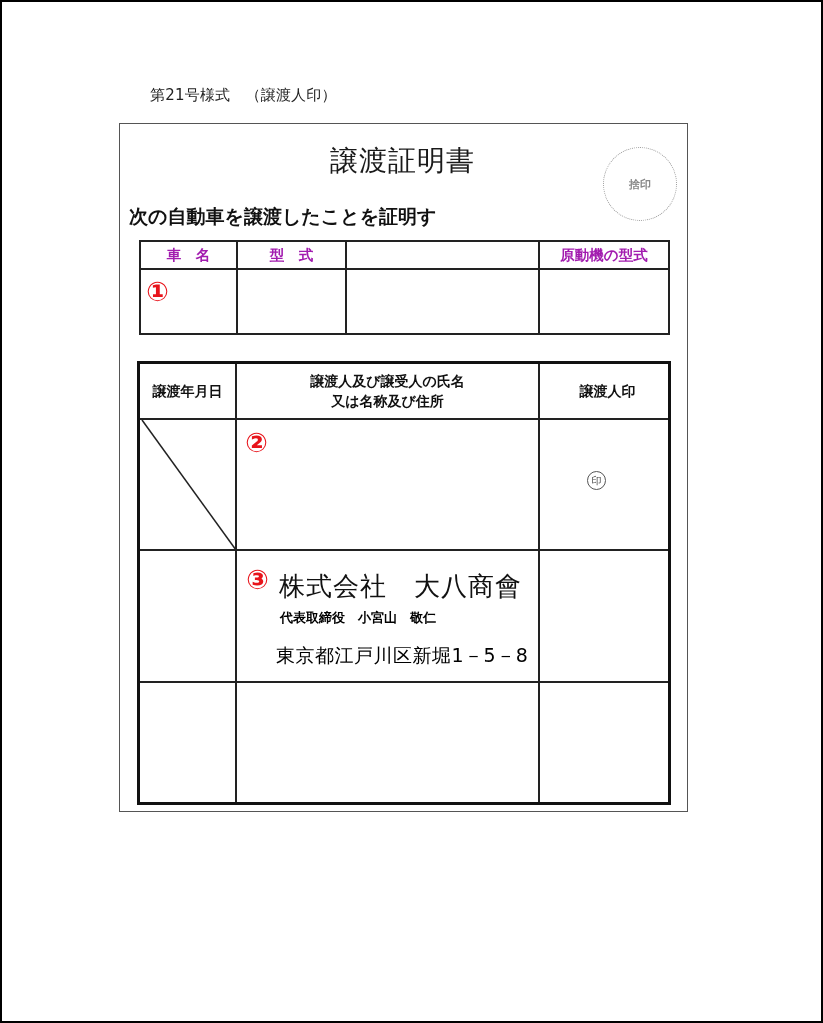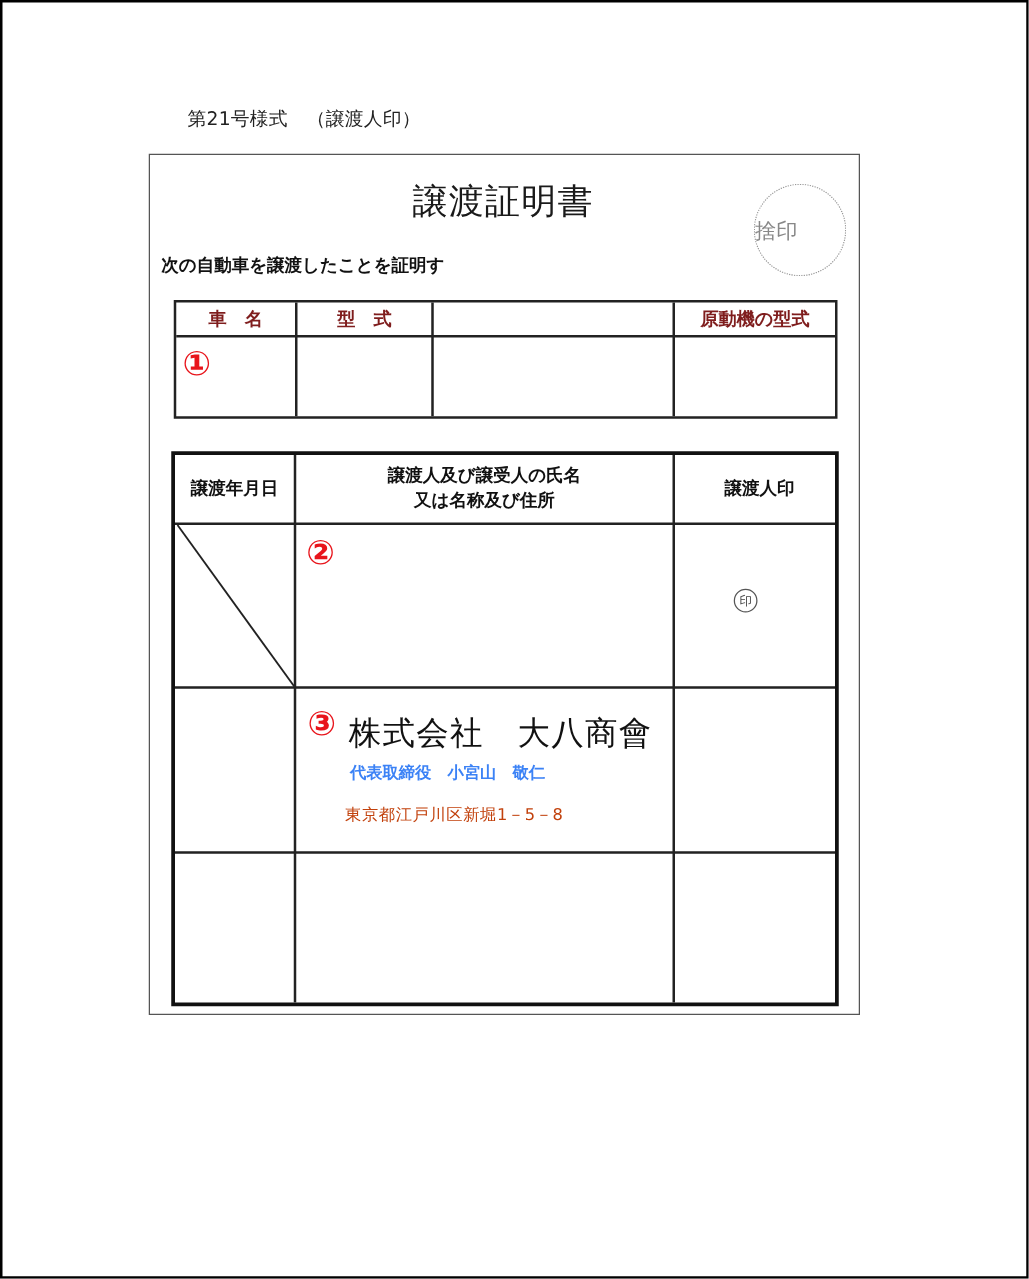--- a/index.html
+++ b/index.html
@@ -21,37 +21,37 @@
       position: absolute; left: 119px; top: 123px; width: 569px; height: 689px;
       border: 1.5px solid #555; box-sizing: border-box;
     }
     .doc-title {
       position: absolute; left: 0; top: 142px; width: 805px; text-align: center;
       font-size: 28px; letter-spacing: 1px; color: #1a1a1a;
     }
     .stamp-circle {
       position: absolute; left: 603px; top: 147px; width: 74px; height: 74px;
       border: 1.5px dotted #999; border-radius: 50%; box-sizing: border-box;
-      display: flex; align-items: center; justify-content: flex-start;
-      font-size: 17px; color: #888;
+      display: flex; align-items: center; justify-content: center;
+      font-size: 11px; color: #888; font-weight: bold;
     }
     .statement {
       position: absolute; left: 129px; top: 204px;
-      font-size: 14px; font-weight: bold; color: #111;
+      font-size: 19px; font-weight: bold; color: #111;
     }
     
     .t1 {
       position: absolute; left: 139px; top: 240px; width: 531px; height: 95px;
       border: 2px solid #222; box-sizing: border-box;
     }
     .t1 .hline { position: absolute; left: 0; right: 0; top: 26px; height: 2px; background: #222; }
     .t1 .vline { position: absolute; top: 0; bottom: 0; width: 2px; background: #222; }
     .t1 .hcell {
       position: absolute; top: 0; height: 26px; display: flex; align-items: center; justify-content: center;
-      font-size: 14.5px; font-weight: bold; color: #7f1d1d;
+      font-size: 14.5px; font-weight: bold; color: #a21caf;
     }
     
     .t2 {
       position: absolute; left: 137px; top: 361px; width: 534px; height: 444px;
       border: 3px solid #111; box-sizing: border-box;
     }
     .t2 .hline { position: absolute; left: 0; right: 0; height: 2px; background: #222; }
     .t2 .vline { position: absolute; top: 0; bottom: 0; width: 2px; background: #222; }
     .t2 .hcell {
       position: absolute; top: 0; height: 54px; display: flex; flex-direction: column;
@@ -62,22 +62,22 @@
     .circ-num {
       position: absolute; color: #e8141b; font-size: 27px; font-weight: bold; line-height: 1;
     }
     .seal-mark {
       position: absolute; left: 587px; top: 471px; width: 19px; height: 19px;
       border: 1px solid #555; border-radius: 50%; box-sizing: border-box;
       display: flex; align-items: center; justify-content: center;
       font-size: 10px; color: #444;
     }
     .company-name { position: absolute; left: 279px; top: 569px; font-size: 26px; color: #111; letter-spacing: 1px; white-space: pre; }
-    .rep-name { position: absolute; left: 280px; top: 609px; font-size: 13px; font-weight: bold; color: #3b82f6; white-space: pre; }
-    .address { position: absolute; left: 276px; top: 643px; font-size: 13px; color: #c2410c; letter-spacing: 0.5px; white-space: pre; }
+    .rep-name { position: absolute; left: 280px; top: 609px; font-size: 13px; font-weight: bold; color: #000000; white-space: pre; }
+    .address { position: absolute; left: 276px; top: 643px; font-size: 19px; color: #000000; letter-spacing: 0.5px; white-space: pre; }
   </style>
 </head>
 <body>
 
 <div class="page-border"></div>
 
 <div class="form-label">第21号様式　（譲渡人印）</div>
 
 <div class="outer-frame"></div>
 

